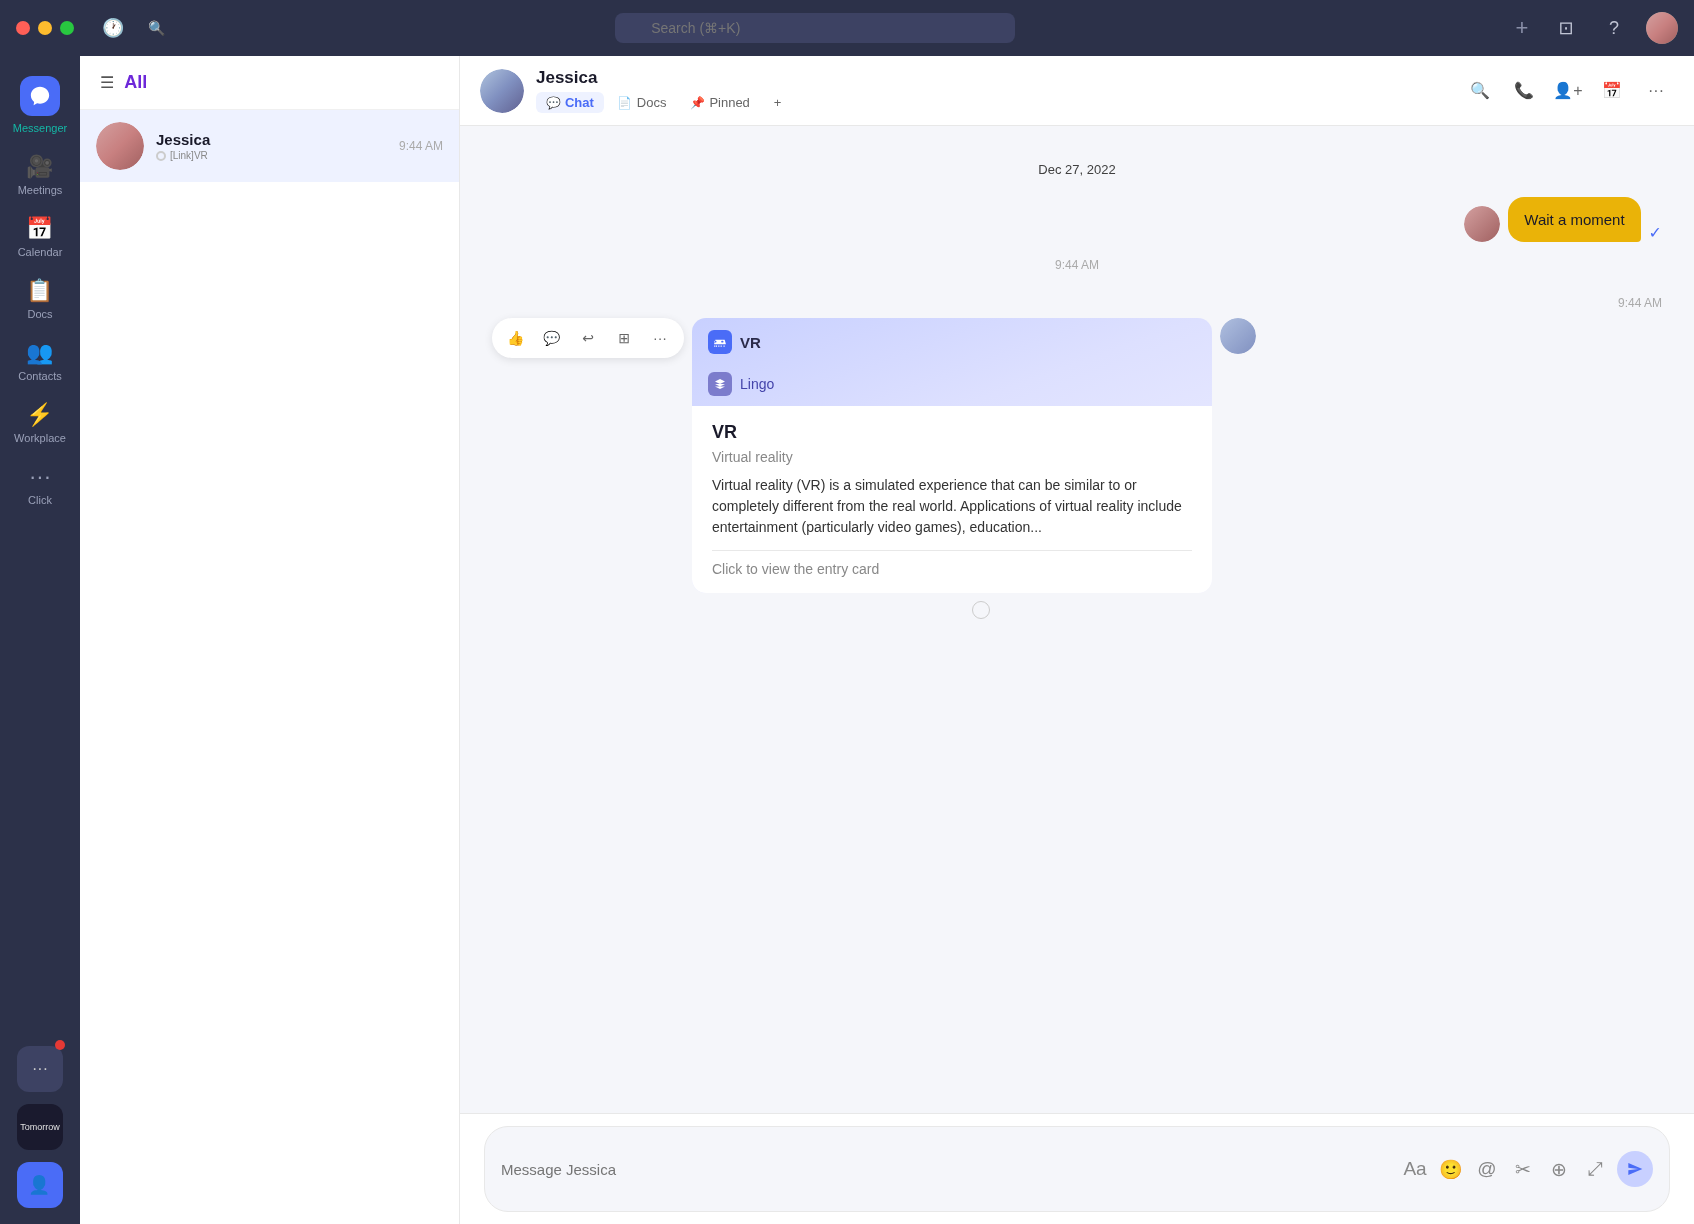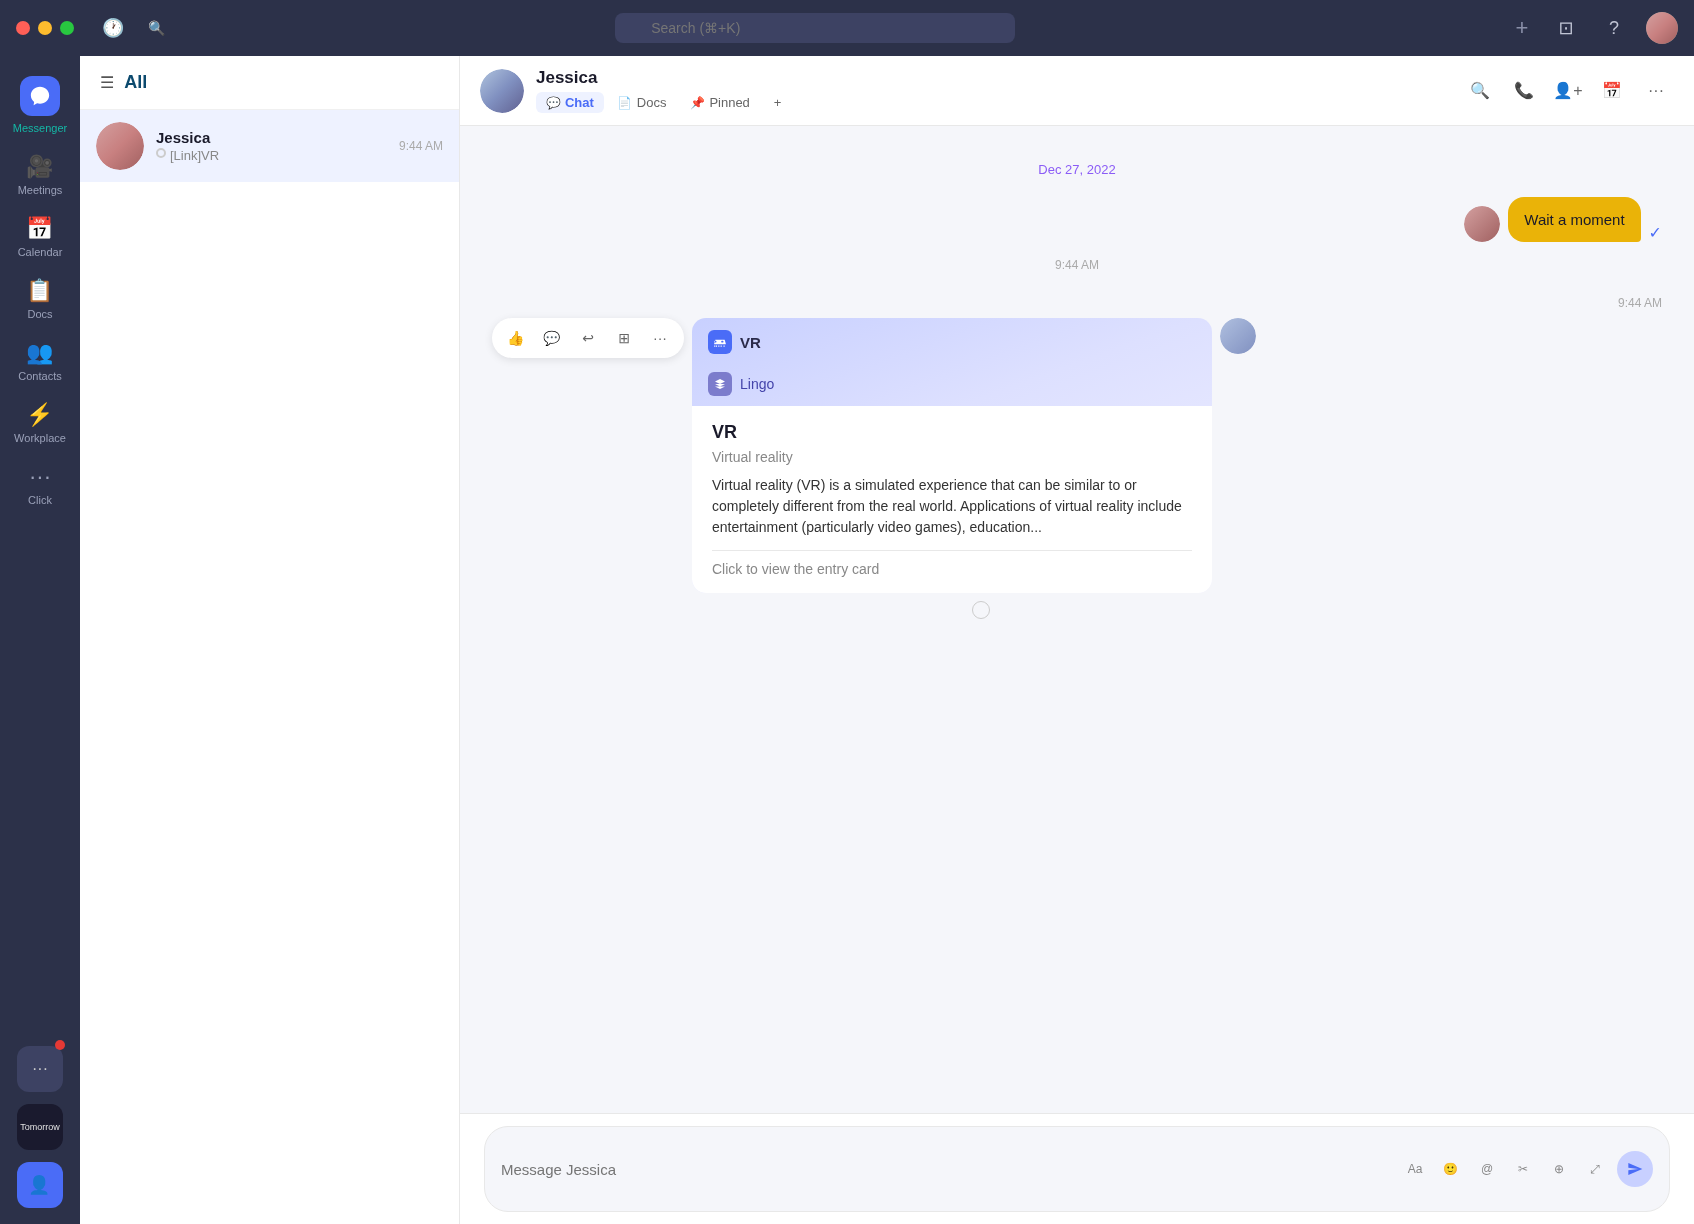--- a/index.html
+++ b/index.html
@@ -214,21 +214,21 @@
       gap: 10px;
       border-bottom: 1px solid #f0f0f0;
     }
     .conv-header-icon {
       font-size: 16px;
       color: #555;
     }
     .conv-header-title {
       font-size: 18px;
       font-weight: 600;
-      color: #0c4a6e;
+      color: #6d28d9;
     }
     .conv-list {
       flex: 1;
       overflow-y: auto;
     }
     .conv-item {
       display: flex;
       align-items: center;
       padding: 12px 16px;
       gap: 12px;
@@ -251,23 +251,24 @@
     .conv-info {
       flex: 1;
       min-width: 0;
     }
     .conv-name {
       font-size: 15px;
       font-weight: 600;
       color: #1a1a2a;
     }
     .conv-preview {
-      font-size: 13px;
+      font-size: 10px;
       color: #888;
       display: flex;
+      align-items: center;
       gap: 4px;
       margin-top: 2px;
     }
     .conv-preview-dot {
       width: 10px;
       height: 10px;
       border-radius: 50%;
       border: 2px solid #ccc;
       flex-shrink: 0;
     }
@@ -356,21 +357,21 @@
     .messages-area {
       flex: 1;
       overflow-y: auto;
       padding: 24px 32px;
       display: flex;
       flex-direction: column;
       gap: 8px;
     }
     .date-divider {
       text-align: center;
-      color: #8b5cf6;
+      color: #404040;
       font-size: 13px;
       margin: 12px 0;
     }
     .time-divider {
       text-align: center;
       color: #aaa;
       font-size: 12px;
       margin: 8px 0;
     }
     .msg-row {
@@ -549,21 +550,21 @@
       color: #1a1a2a;
       outline: none;
     }
     .input-tools {
       display: flex;
       align-items: center;
       gap: 8px;
     }
     .input-tool-icon {
       color: #888;
-      font-size: 12px;
+      font-size: 19px;
       cursor: pointer;
       width: 28px;
       height: 28px;
       display: flex;
       align-items: center;
       justify-content: center;
     }
     .send-btn {
       width: 36px;
       height: 36px;

